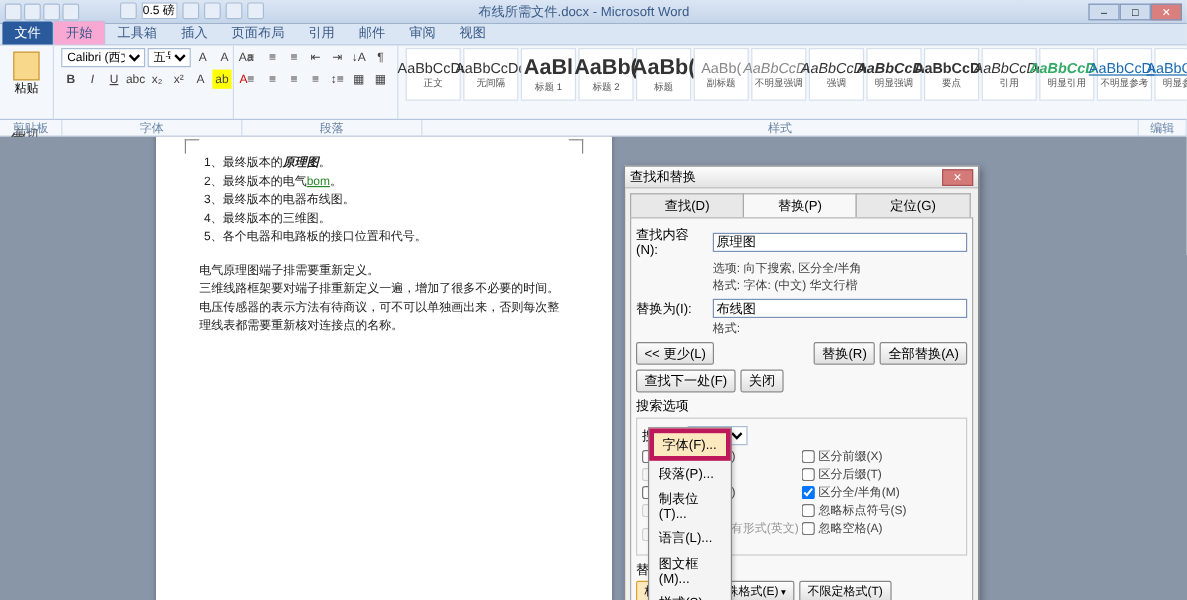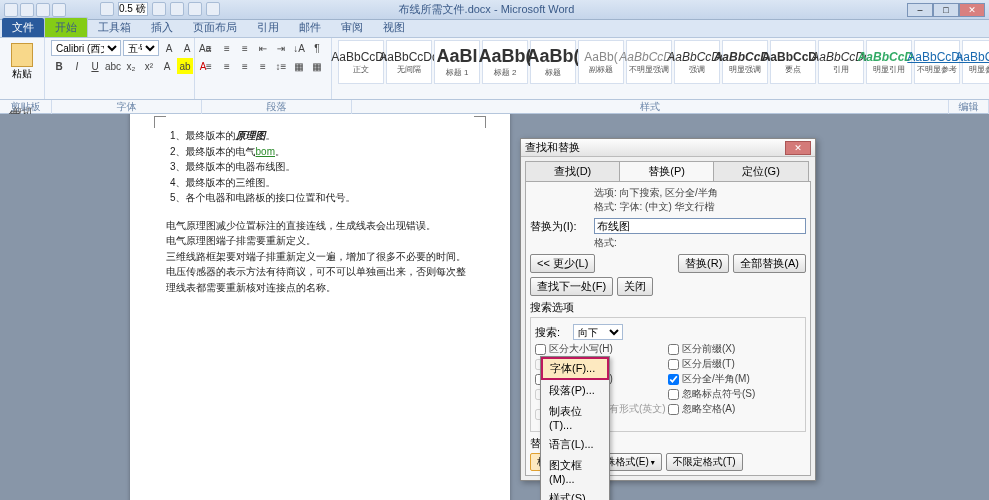--- a/index.html
+++ b/index.html
@@ -13,21 +13,21 @@
 .titlebar .win-btns { display: flex; gap: 0; }
 .titlebar .win-btn { width: 26px; height: 14px; border: 1px solid #7a94b8; font-size: 9px; display: flex; align-items: center; justify-content: center; }
 .win-min { background: #cfdced; }
 .win-max { background: #cfdced; }
 .win-close { background: #d9807f; color: #fff; }
 
 
 .ribbon-tabs { height: 18px; background: #dbe6f4; display: flex; align-items: flex-end; padding-left: 2px; border-bottom: 1px solid #b5c6dc; }
 .ribbon-tab { padding: 2px 10px; font-size: 11px; color: #3a5a88; cursor: pointer; }
 .ribbon-tab.file { background: #2a5a9c; color: #fff; border-radius: 2px 2px 0 0; margin-top: 15px; }
-.ribbon-tab.active { background: #84cc16; border: 1px solid #b5c6dc; border-bottom: none; border-radius: 2px 2px 0 0; }
+.ribbon-tab.active { background: #f9a8d4; border: 1px solid #b5c6dc; border-bottom: none; border-radius: 2px 2px 0 0; }
 
 
 .ribbon { height: 62px; background: #f4f7fb; border-bottom: 1px solid #b5c6dc; display: flex; }
 .rgroup { border-right: 1px solid #d0dced; padding: 2px 6px; display: flex; flex-direction: column; justify-content: space-between; }
 .rgroup-body { display: flex; align-items: center; gap: 20px; flex-wrap: wrap; }
 .btn-sm { width: 16px; height: 16px; border: 1px solid transparent; display: inline-flex; align-items: center; justify-content: center; font-size: 10px; color: #444; }
 select.small { font-size: 10px; height: 16px; border: 1px solid #a8bcd6; background: #fff; }
 .paste-big { width: 32px; height: 44px; display: flex; flex-direction: column; align-items: center; justify-content: center; font-size: 10px; }
 .paste-ico { width: 22px; height: 24px; background: #f8d88a; border: 1px solid #c99a3a; }
 .style-gal { display: flex; gap: 2px; align-items: center; }
@@ -81,21 +81,21 @@
 .chk.dis { color: #999; }
 .repl-area { margin-top: 4px; }
 .fmt-row { display: flex; gap: 4px; margin-top: 2px; }
 .combo-btn { padding: 1px 6px; border: 1px solid #888; background: linear-gradient(#fdfdfd,#e0e0e0); font-size: 10px; border-radius: 2px; display: flex; align-items: center; gap: 2px; }
 .combo-btn.active { background: #fde9c0; border-color: #e0a030; }
 .combo-btn .arrow { font-size: 8px; }
 
 
 .fmt-menu { position: absolute; left: 540px; top: 356px; width: 70px; background: #f4f4f4; border: 1px solid #888; box-shadow: 2px 2px 4px rgba(0,0,0,.25); font-size: 11px; }
 .fmt-menu .mi { padding: 3px 8px; }
-.fmt-menu .mi.hover { background: #fde9c0; border: 2px solid #be185d; padding: 2px 7px; }
+.fmt-menu .mi.hover { background: #fde9c0; border: 4px solid #be185d; padding: 2px 7px; }
 
 </style>
 </head>
 <body>
 
 <div class="titlebar">
   <div class="icon-area">
     <div class="qat-btn"></div>
     <div class="qat-btn"></div>
     <div class="qat-btn"></div>
@@ -269,39 +269,42 @@
     <div class="page-corner-tl"></div>
     <div class="page-corner-tr"></div>
     <ol>
       <li><span>1、最终版本的</span><span class="ital">原理图</span><span>。</span></li>
       <li><span>2、最终版本的电气</span><span class="green">bom</span><span>。</span></li>
       <li>3、最终版本的电器布线图。</li>
       <li>4、最终版本的三维图。</li>
       <li>5、各个电器和电路板的接口位置和代号。</li>
     </ol>
     <div class="para">
-      <div>电气原理图减少位置标注的直接连线，生成线表会出现错误。</div>
       <div>电气原理图端子排需要重新定义。</div>
       <div>三维线路框架要对端子排重新定义一遍，增加了很多不必要的时间。</div>
       <div>电压传感器的表示方法有待商议，可不可以单独画出来，否则每次整理线表都需要重新核对连接点的名称。</div>
     </div>
   </div>
 </div>
 
 <div class="dialog">
   <div class="dlg-title">
     <span>查找和替换</span>
     <div class="dlg-close">✕</div>
   </div>
   <div class="dlg-tabs">
     <div class="dlg-tab">查找(D)</div>
     <div class="dlg-tab active">替换(P)</div>
     <div class="dlg-tab">定位(G)</div>
   </div>
   <div class="dlg-body">
+    <div class="frow">
+      <label>查找内容(N):</label>
+      <input type="text" value="原理图" style="">
+    </div>
     <div class="finfo"><span>选项:</span> <span>向下搜索, 区分全/半角</span></div>
     <div class="finfo"><span>格式:</span> <span>字体: (中文) 华文行楷</span></div>
     <div class="frow" style="margin-top:4px">
       <label>替换为(I):</label>
       <input type="text" value="布线图" style="">
     </div>
     <div class="finfo"><span>格式:</span></div>
 
     <div class="dlg-btns">
       <button class="dlg-btn">&lt;&lt; 更少(L)</button>

